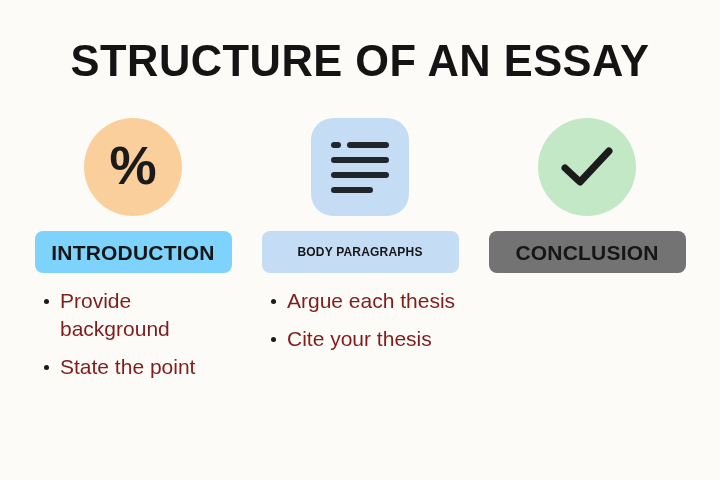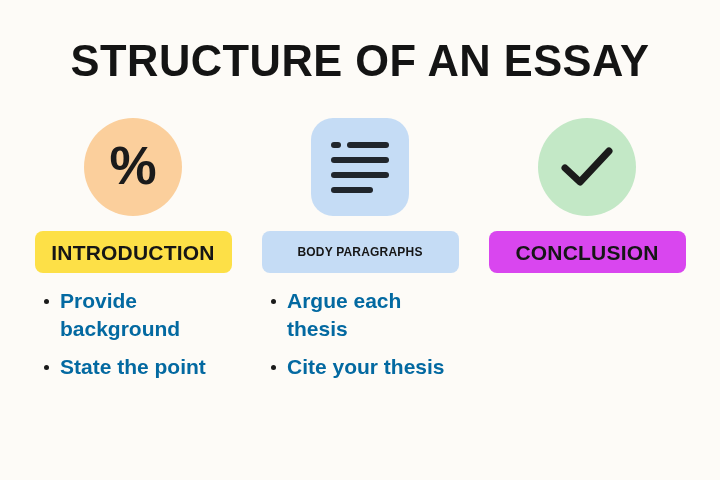--- a/index.html
+++ b/index.html
@@ -137,22 +137,22 @@
     display: flex;
     flex-direction: column;
     gap: 10px;
     align-self: flex-start;
   }
   .bullet-item {
     position: relative;
     padding-left: 18px;
     font-family: "Liberation Sans", sans-serif;
     font-size: 21px;
-    font-weight: 700;
-    color: #0369a1;
+    font-weight: 400;
+    color: #7f1d1d;
     line-height: 28px;
   }
   .bullet-item::before {
     content: "";
     position: absolute;
     left: 2px;
     top: 12px;
     width: 5px;
     height: 5px;
     border-radius: 50%;
@@ -165,21 +165,21 @@
 <div id="infographic" style="background: rgb(253, 251, 247);">
 
   <div class="title">STRUCTURE OF AN ESSAY</div>
 
   <div class="columns">
 
     <div class="column">
       <div class="icon-badge circle" style="background: rgb(251, 207, 156);">
         <span class="pct-glyph">%</span>
       </div>
-      <div class="label-bar" style="background: #fde047;">
+      <div class="label-bar" style="background: #7dd3fc;">
         <span class="label-text size-lg">INTRODUCTION</span>
       </div>
       <div class="bullets">
         <div class="bullet-item">Provide background</div>
         <div class="bullet-item">State the point</div>
       </div>
     </div>
 
     <div class="column">
       <div class="icon-badge rounded-square" style="background: rgb(197, 220, 245);">
@@ -207,19 +207,19 @@
         <div class="bullet-item">Cite your thesis</div>
       </div>
     </div>
 
     <div class="column">
       <div class="icon-badge circle" style="background: rgb(195, 232, 198);">
         <svg class="check-svg" width="52" height="40" viewBox="0 0 52 40">
           <path d="M4 21 L19 35 L48 4" fill="none" stroke="#1b1b1b" stroke-width="7" stroke-linecap="round" stroke-linejoin="round"></path>
         </svg>
       </div>
-      <div class="label-bar" style="background: #d946ef;">
+      <div class="label-bar" style="background: #737373;">
         <span class="label-text size-lg">CONCLUSION</span>
       </div>
     </div>
 
   </div>
 </div>
 
 </body></html>

